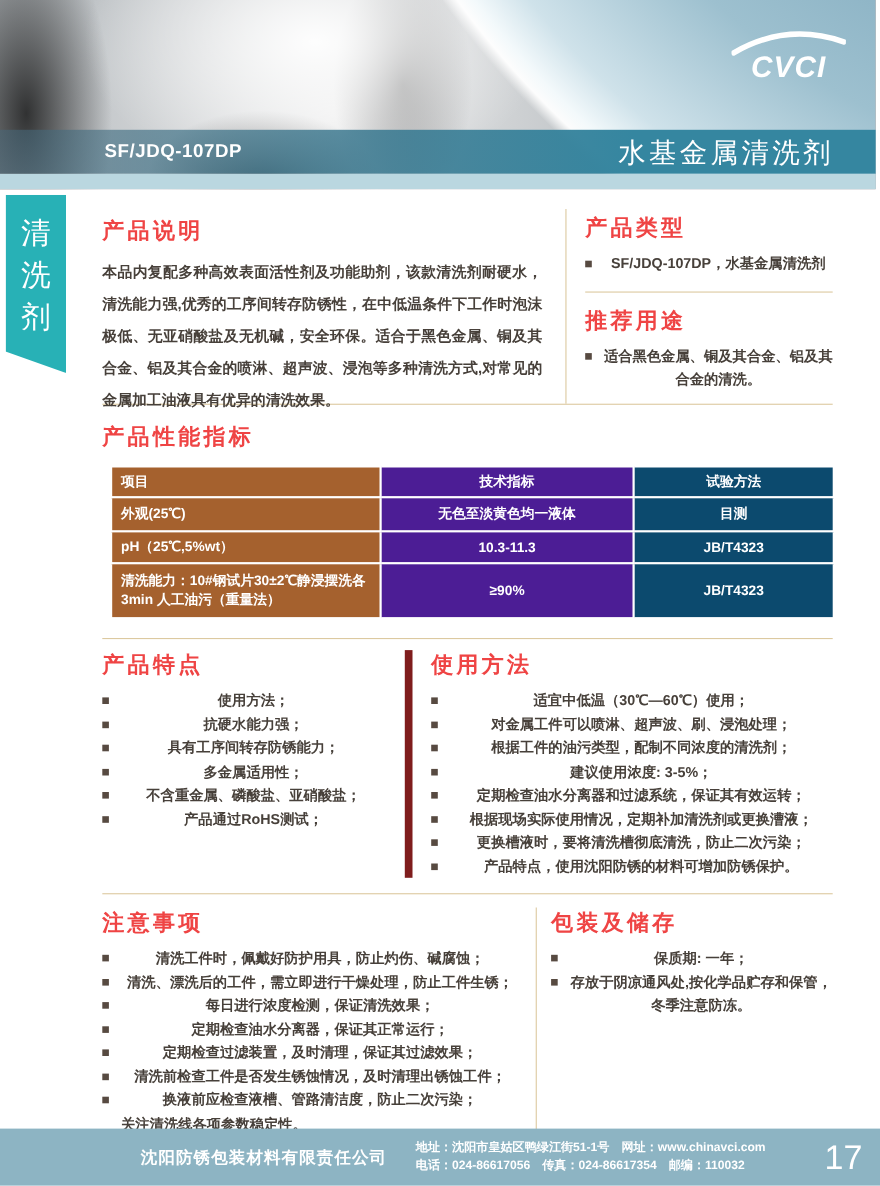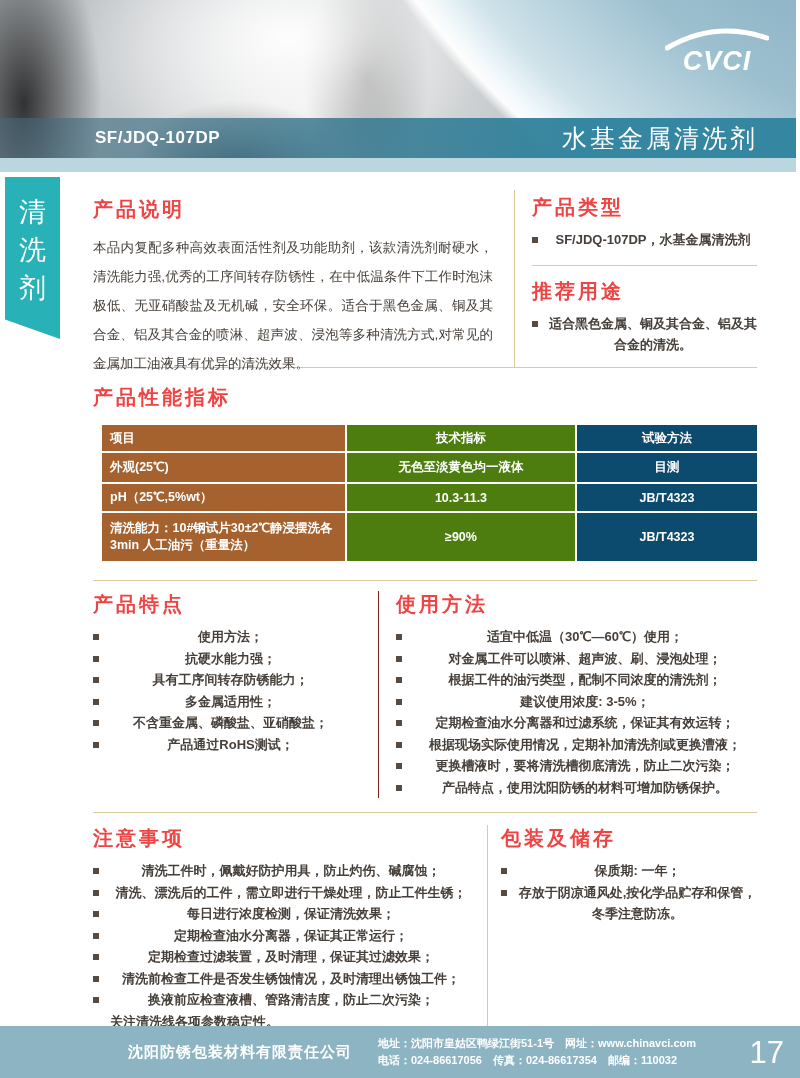--- a/index.html
+++ b/index.html
@@ -36,43 +36,43 @@
     clip-path:polygon(0 0,100% 0,100% 100%,0 88%);
     display:flex;flex-direction:column;align-items:center;padding-top:16px;box-sizing:border-box;}
   .side-tab span{color:#fff;font-size:27px;line-height:38px;font-weight:500;}
   
   .content{position:absolute;left:93px;top:190px;width:664px;color:#47403a;}
   h2{font-size:20px;color:#ef4444;font-weight:bold;letter-spacing:3px;margin:0;}
   .row{display:flex;box-sizing:border-box;}
   .row1{height:178px;border-bottom:1px solid #dcc9a0;}
   .row1-left{flex:0 0 400px;padding-right:21px;border-right:1px solid #dcc9a0;}
   .row1-left h2{margin-top:6px;}
-  .desc-body{font-size:13.5px;line-height:29px;text-align:justify;margin:10px 0 0;font-weight:400;}
+  .desc-body{font-size:13.5px;line-height:29px;text-align:justify;margin:10px 0 0;font-weight:700;}
   .row1-right{flex:1;padding-left:17px;}
   .row1-right h2{margin-top:4px;}
   .subdivider{border:none;border-top:1px solid #dcc9a0;margin:14px 0 12px;}
   ul.bullets{list-style:none;margin:8px 0 0;padding:0;text-align:center;}
   ul.bullets li{position:relative;padding-left:17px;font-size:13px;line-height:21.5px;font-weight:600;}
   .sq{position:absolute;left:0;top:8px;width:6px;height:6px;background:#574a41;}
   
   .perf h2{margin:16px 0 12px;}
   table.perf-table{border-collapse:collapse;margin-left:7px;width:657px;table-layout:fixed;}
   .perf-table td,.perf-table th{border:2px solid #fff;color:#fff;font-size:12.5px;font-weight:600;
     padding:4px 8px;box-sizing:border-box;}
   .col-item{width:245px;text-align:left;padding-left:18px;background:#a5612e;}
-  .col-spec{width:230px;text-align:center;background:#4d7c0f;}
+  .col-spec{width:230px;text-align:center;background:#4c1d95;}
   .col-method{width:182px;text-align:center;background:#0c4a6e;}
   .perf-table tr.hrow td{height:28px;}
   .perf-table tr.r1 td{height:31px;}
   .perf-table tr.r2 td{height:29px;}
   .perf-table tr.r3 td{height:50px;}
   
   .row2{margin-top:17px;border-top:1px solid #dcc9a0;border-bottom:1px solid #dcc9a0;
     padding:10px 0 14px;}
-  .row2-left{flex:0 0 258px;padding-right:27px;border-right:1px solid #7f1d1d;}
+  .row2-left{flex:0 0 258px;padding-right:17px;border-right:7px solid #7f1d1d;}
   .row2-right{flex:1;padding-left:17px;}
   
   .row3{padding-top:12px;min-height:200px;}
   .row3-left{flex:0 0 379px;padding-right:15px;border-right:1px solid #dcc9a0;}
   .row3-right{flex:1;padding-left:13px;}
   .note-line{padding-left:17px;font-size:13px;line-height:21.5px;font-weight:600;margin:0;}
   
   .footer{position:absolute;left:0;bottom:0;width:800px;height:52px;background:#8db4c3;
     display:flex;align-items:center;color:#fff;box-sizing:border-box;}
   .company{margin-left:128px;font-size:15px;font-weight:bold;letter-spacing:1px;white-space:nowrap;}

